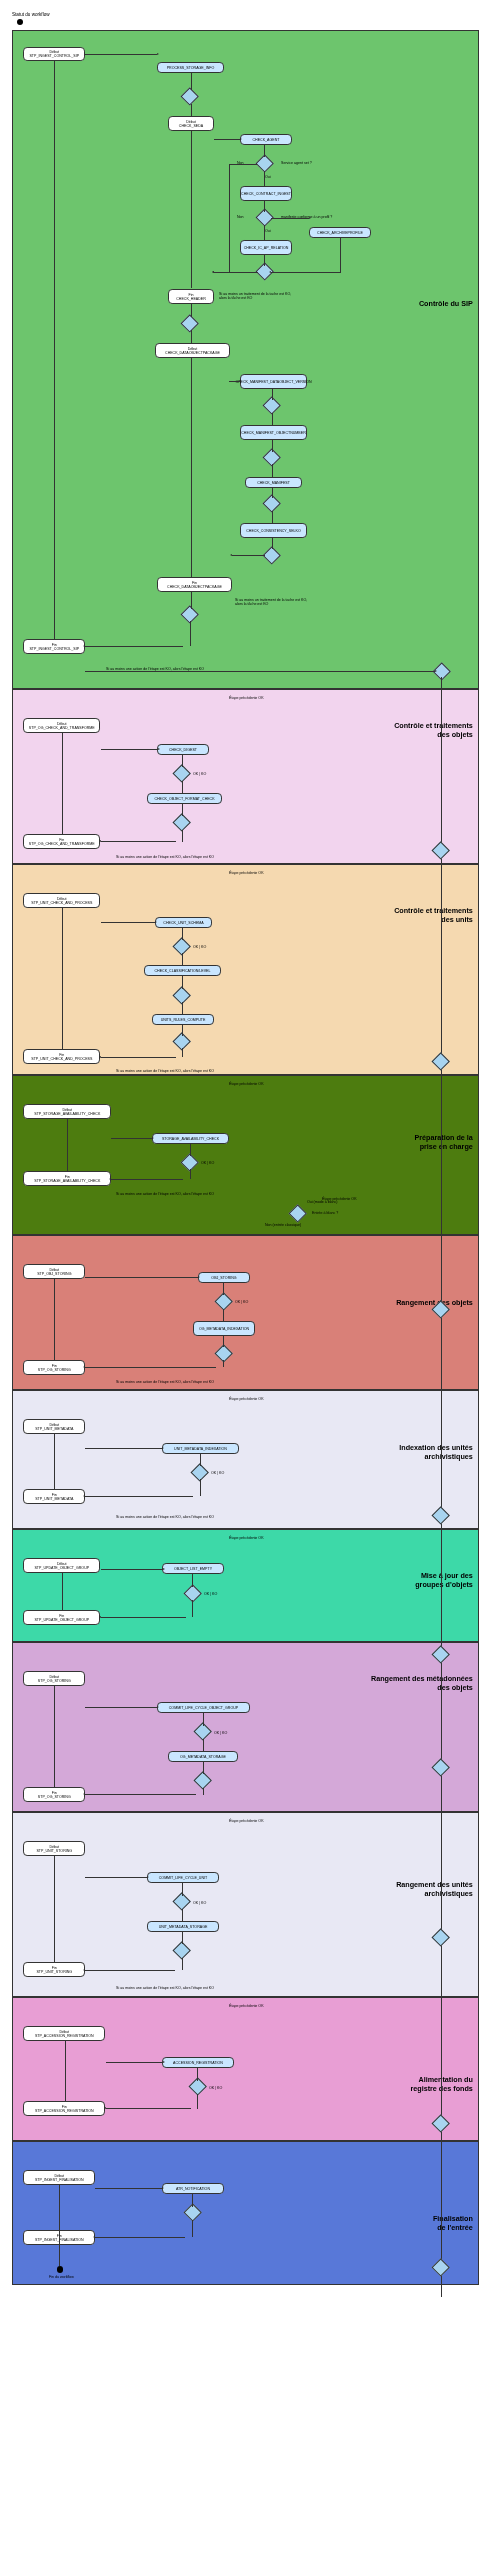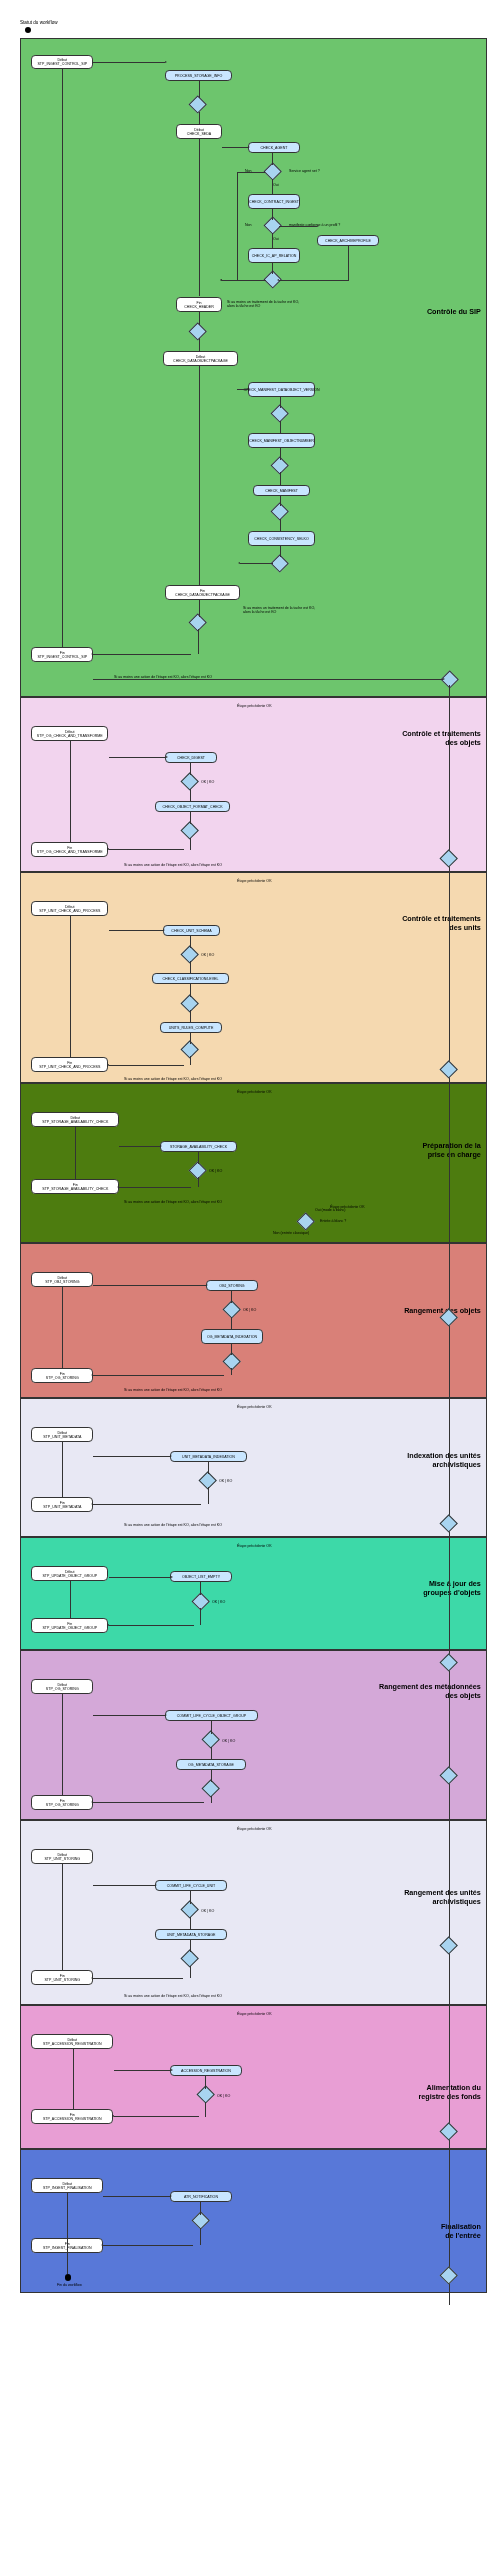--- a/index.html
+++ b/index.html
@@ -1,17 +1,17 @@
 <!DOCTYPE html>
 <html style="font-size:8.2px"><head>
 <meta charset="utf-8">
 <style>
 *{box-sizing:border-box;margin:0;padding:0}
 body{font-family:Arial,sans-serif;font-size:3.6px;background:#fff;width:488px}
-.container{width:433px;padding:20px}
+.container{width:433px;padding:12px}
 .sect{position:relative;border:0.5px solid #333;margin-bottom:0}
 .sect-title{position:absolute;right:5.2px;font-weight:bold;font-size:7.2px;text-align:right}
 .node{position:absolute;border:0.5px solid #333;background:#fff;border-radius:4.1px;padding:1.5px 3.1px;text-align:center;font-size:3.6px;display:flex;align-items:center;justify-content:center;flex-direction:column}
 .node.blue{background:#c9e6ff}
 .node.plain{background:#fff}
 .dot{position:absolute;width:6.2px;height:6.2px;background:#000;border-radius:50%}
 .diamond{position:absolute;width:13.4px;height:13.4px;border:0.5px solid #333;transform:rotate(45deg)}
 .diamond.blue{background:#a8d4f0}
 .txt{position:absolute;font-size:3.6px}
 .line{position:absolute;background:#333}

